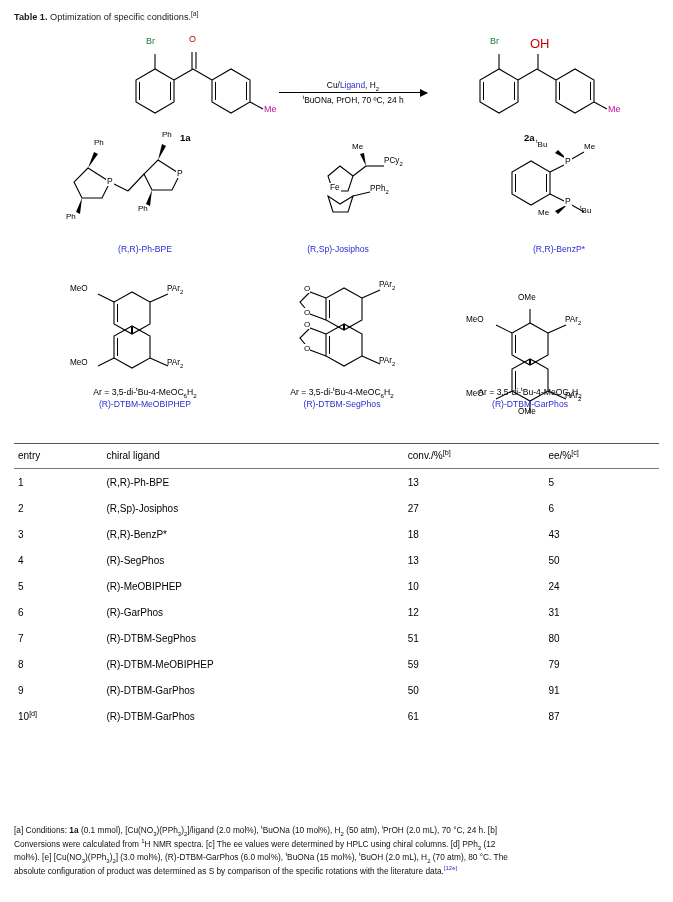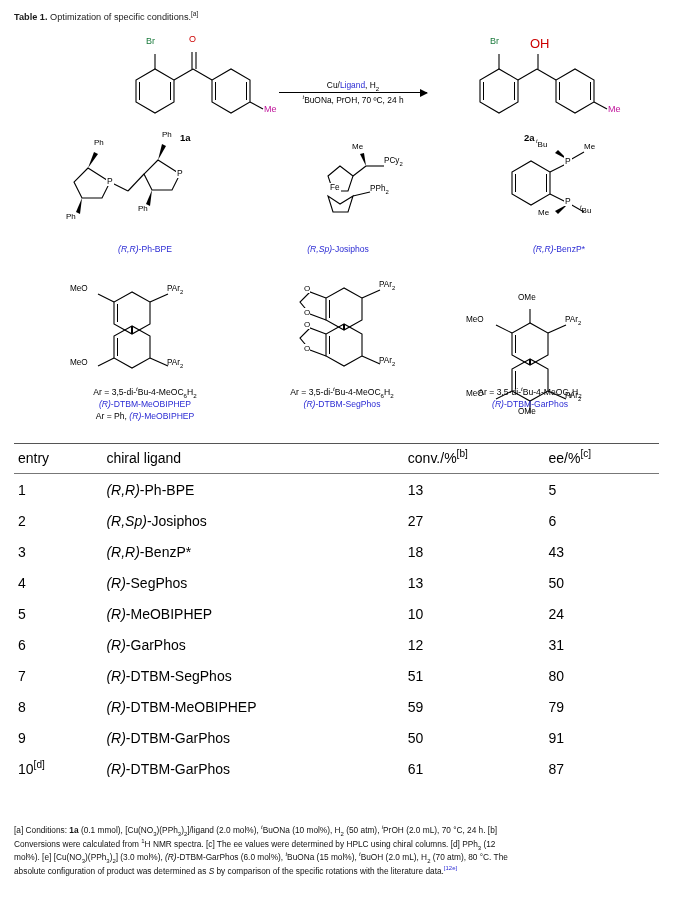--- a/index.html
+++ b/index.html
@@ -25,21 +25,21 @@
   .caption {
     position: absolute;
     left: 14px;
     top: 12px;
     font-size: 9.2px;
     color: #1a1a1a;
   }
   .caption b { font-weight: bold; }
   sup { font-size: 0.72em; vertical-align: super; line-height: 0; }
   sub { font-size: 0.72em; vertical-align: sub; line-height: 0; }
-  .it { font-style: italic; }
+  .it { }
   .blue { color: #2b2bd4; }
   .green { color: #1a7a3c; }
   .magenta { color: #c0149b; }
   .red { color: #cc0000; }
 
   
   .scheme {
     position: absolute;
     left: 0; top: 28px;
     width: 673px; height: 410px;
@@ -78,21 +78,21 @@
     line-height: 12px;
     width: 220px;
   }
 
   
   .tbl {
     position: absolute;
     left: 14px; top: 443px;
     width: 645px;
     border-collapse: collapse;
-    font-size: 14px;
+    font-size: 10px;
   }
   .tbl th, .tbl td {
     text-align: left;
     padding: 7.5px 0 7.5px 0;
     font-weight: normal;
   }
   .tbl thead th { padding-top: 6px; padding-bottom: 7px; }
   .tbl .c-entry { width: 88px; padding-left: 4px; }
   .tbl .c-lig   { width: 300px; }
   .tbl .c-conv  { width: 140px; }
@@ -268,21 +268,20 @@
         <line x1="80" y1="88" x2="98" y2="96" stroke="#000" stroke-width="1.1"></line>
       </svg>
       <div class="abs" style="left:0px; top:14px; font-size:8.2px;">MeO</div>
       <div class="abs" style="left:0px; top:88px; font-size:8.2px;">MeO</div>
       <div class="abs" style="left:97px; top:14px; font-size:8.2px;">PAr<sub>2</sub></div>
       <div class="abs" style="left:97px; top:88px; font-size:8.2px;">PAr<sub>2</sub></div>
     </div>
     <div class="lig-label" style="left:35px; top:358px;">
       <div>Ar = 3,5-di-<sup class="it">t</sup>Bu-4-MeOC<sub>6</sub>H<sub>2</sub></div>
       <div class="blue"><span class="it">(R)</span>-DTBM-MeOBIPHEP</div>
-      <div>Ar = Ph, <span class="blue"><span class="it">(R)</span>-MeOBIPHEP</span></div>
     </div>
 
     <div class="abs" style="left:278px; top:238px;">
       <svg width="180" height="122" viewBox="0 0 180 122">
         <polygon points="66,22 48,32 48,54 66,64 84,54 84,32" fill="none" stroke="#000" stroke-width="1.1"></polygon>
         <line x1="51.5" y1="34" x2="51.5" y2="52" stroke="#000" stroke-width="1"></line>
         <polygon points="66,58 48,68 48,90 66,100 84,90 84,68" fill="none" stroke="#000" stroke-width="1.1"></polygon>
         <line x1="51.5" y1="70" x2="51.5" y2="88" stroke="#000" stroke-width="1"></line>
         <line x1="66" y1="64" x2="66" y2="58" stroke="#000" stroke-width="2"></line>
 

